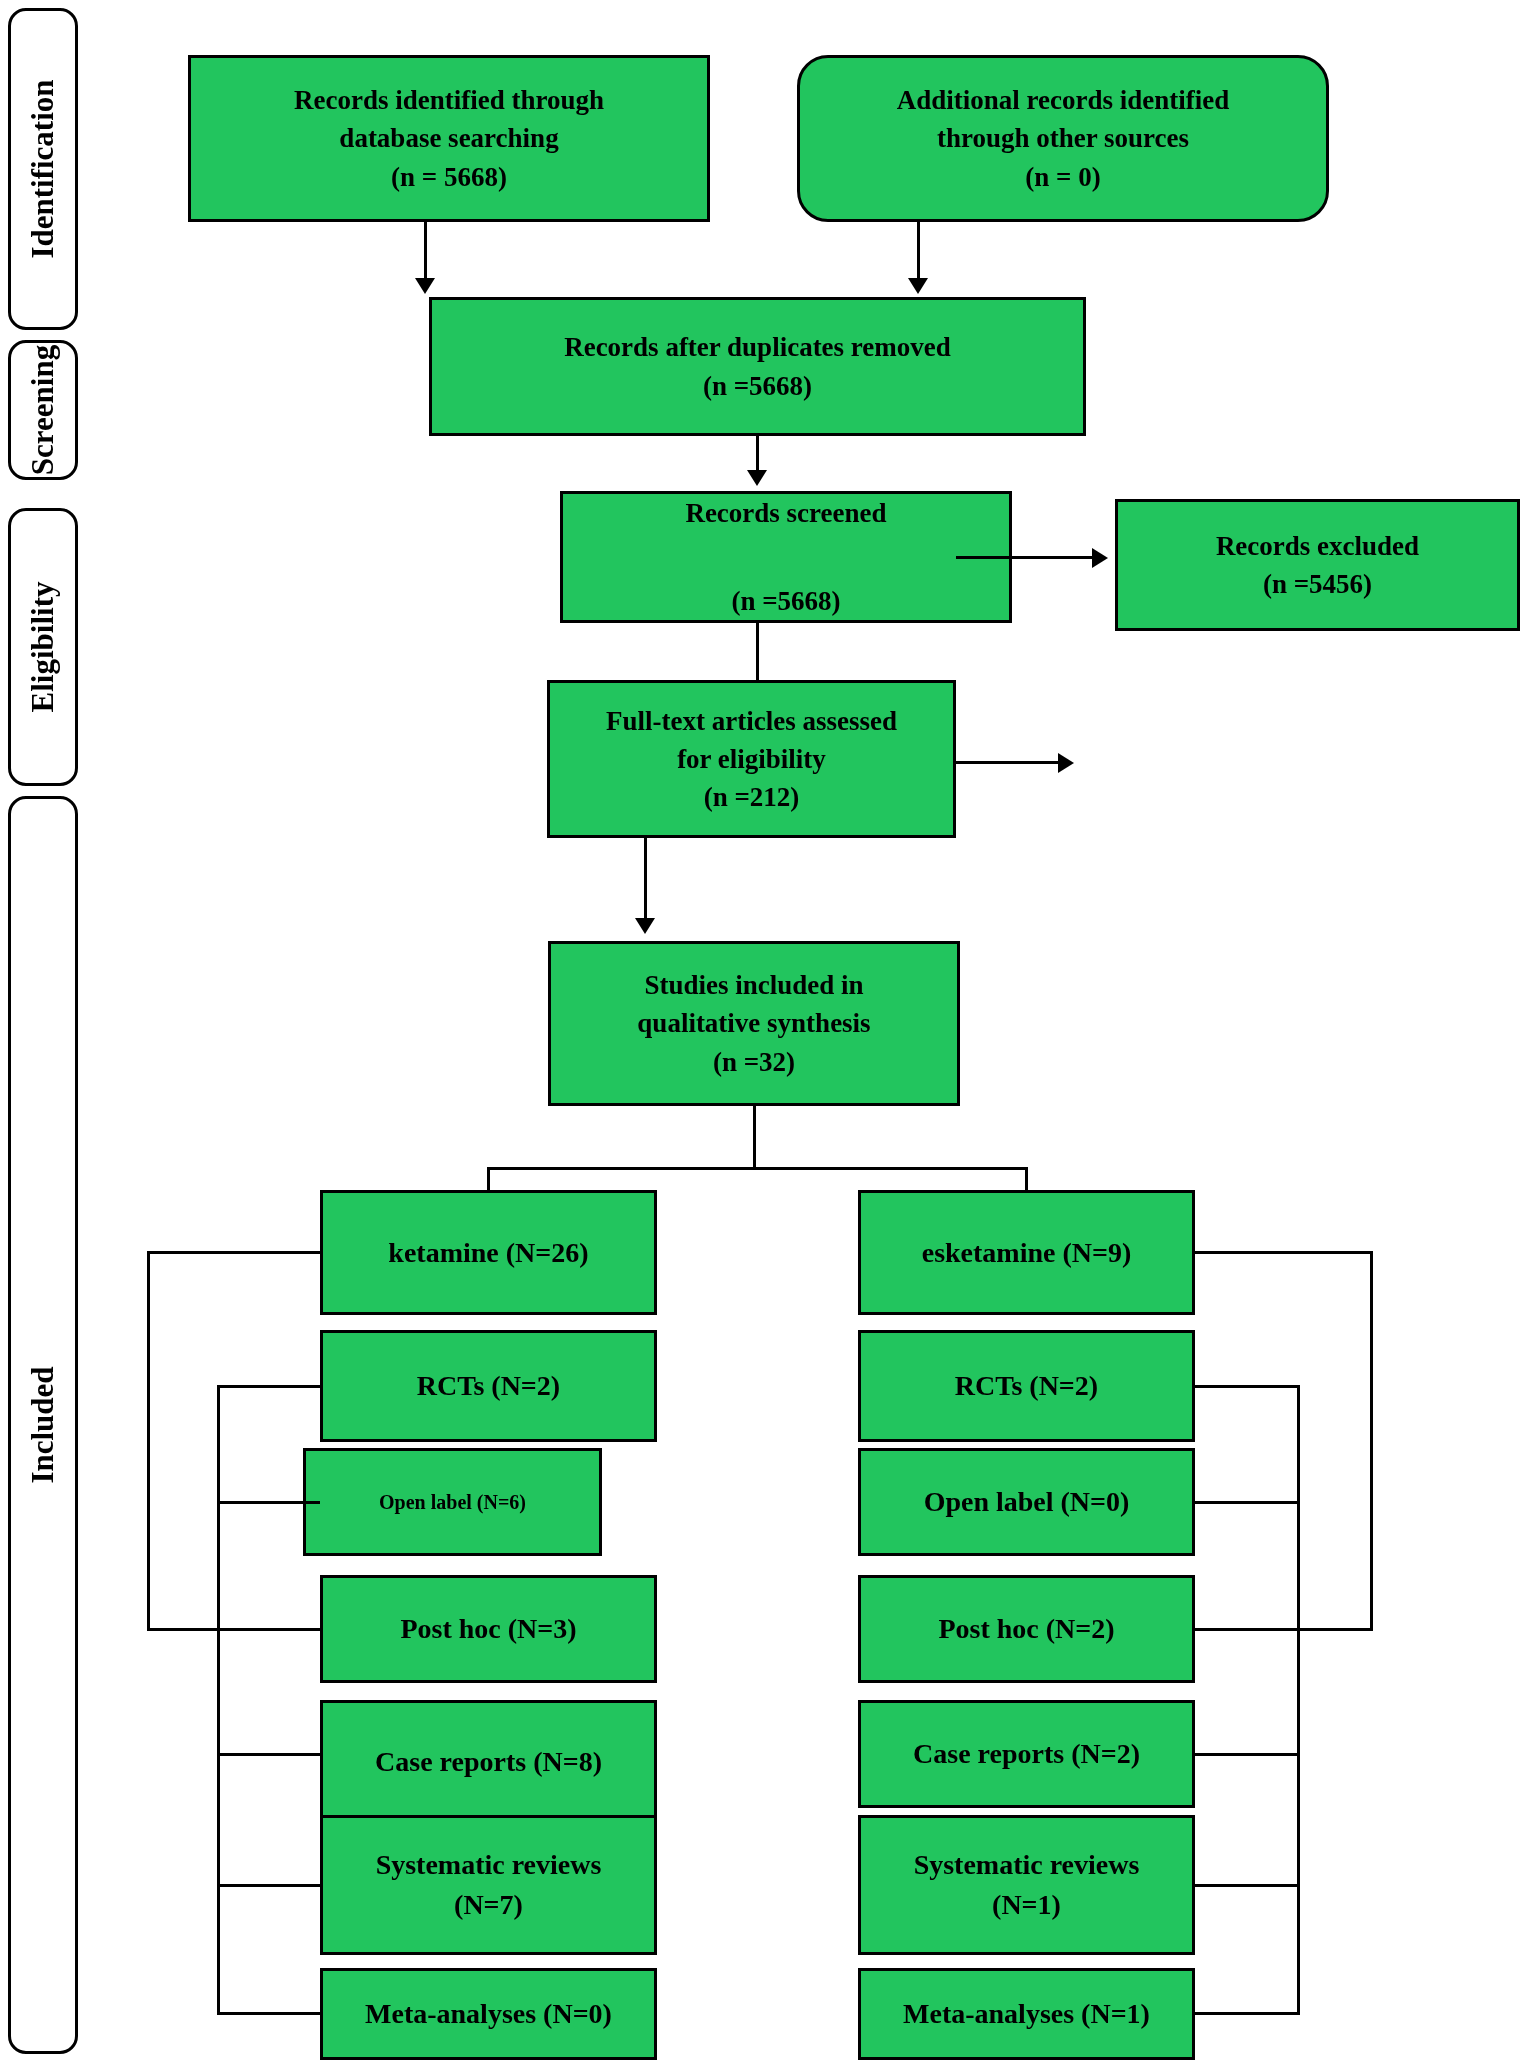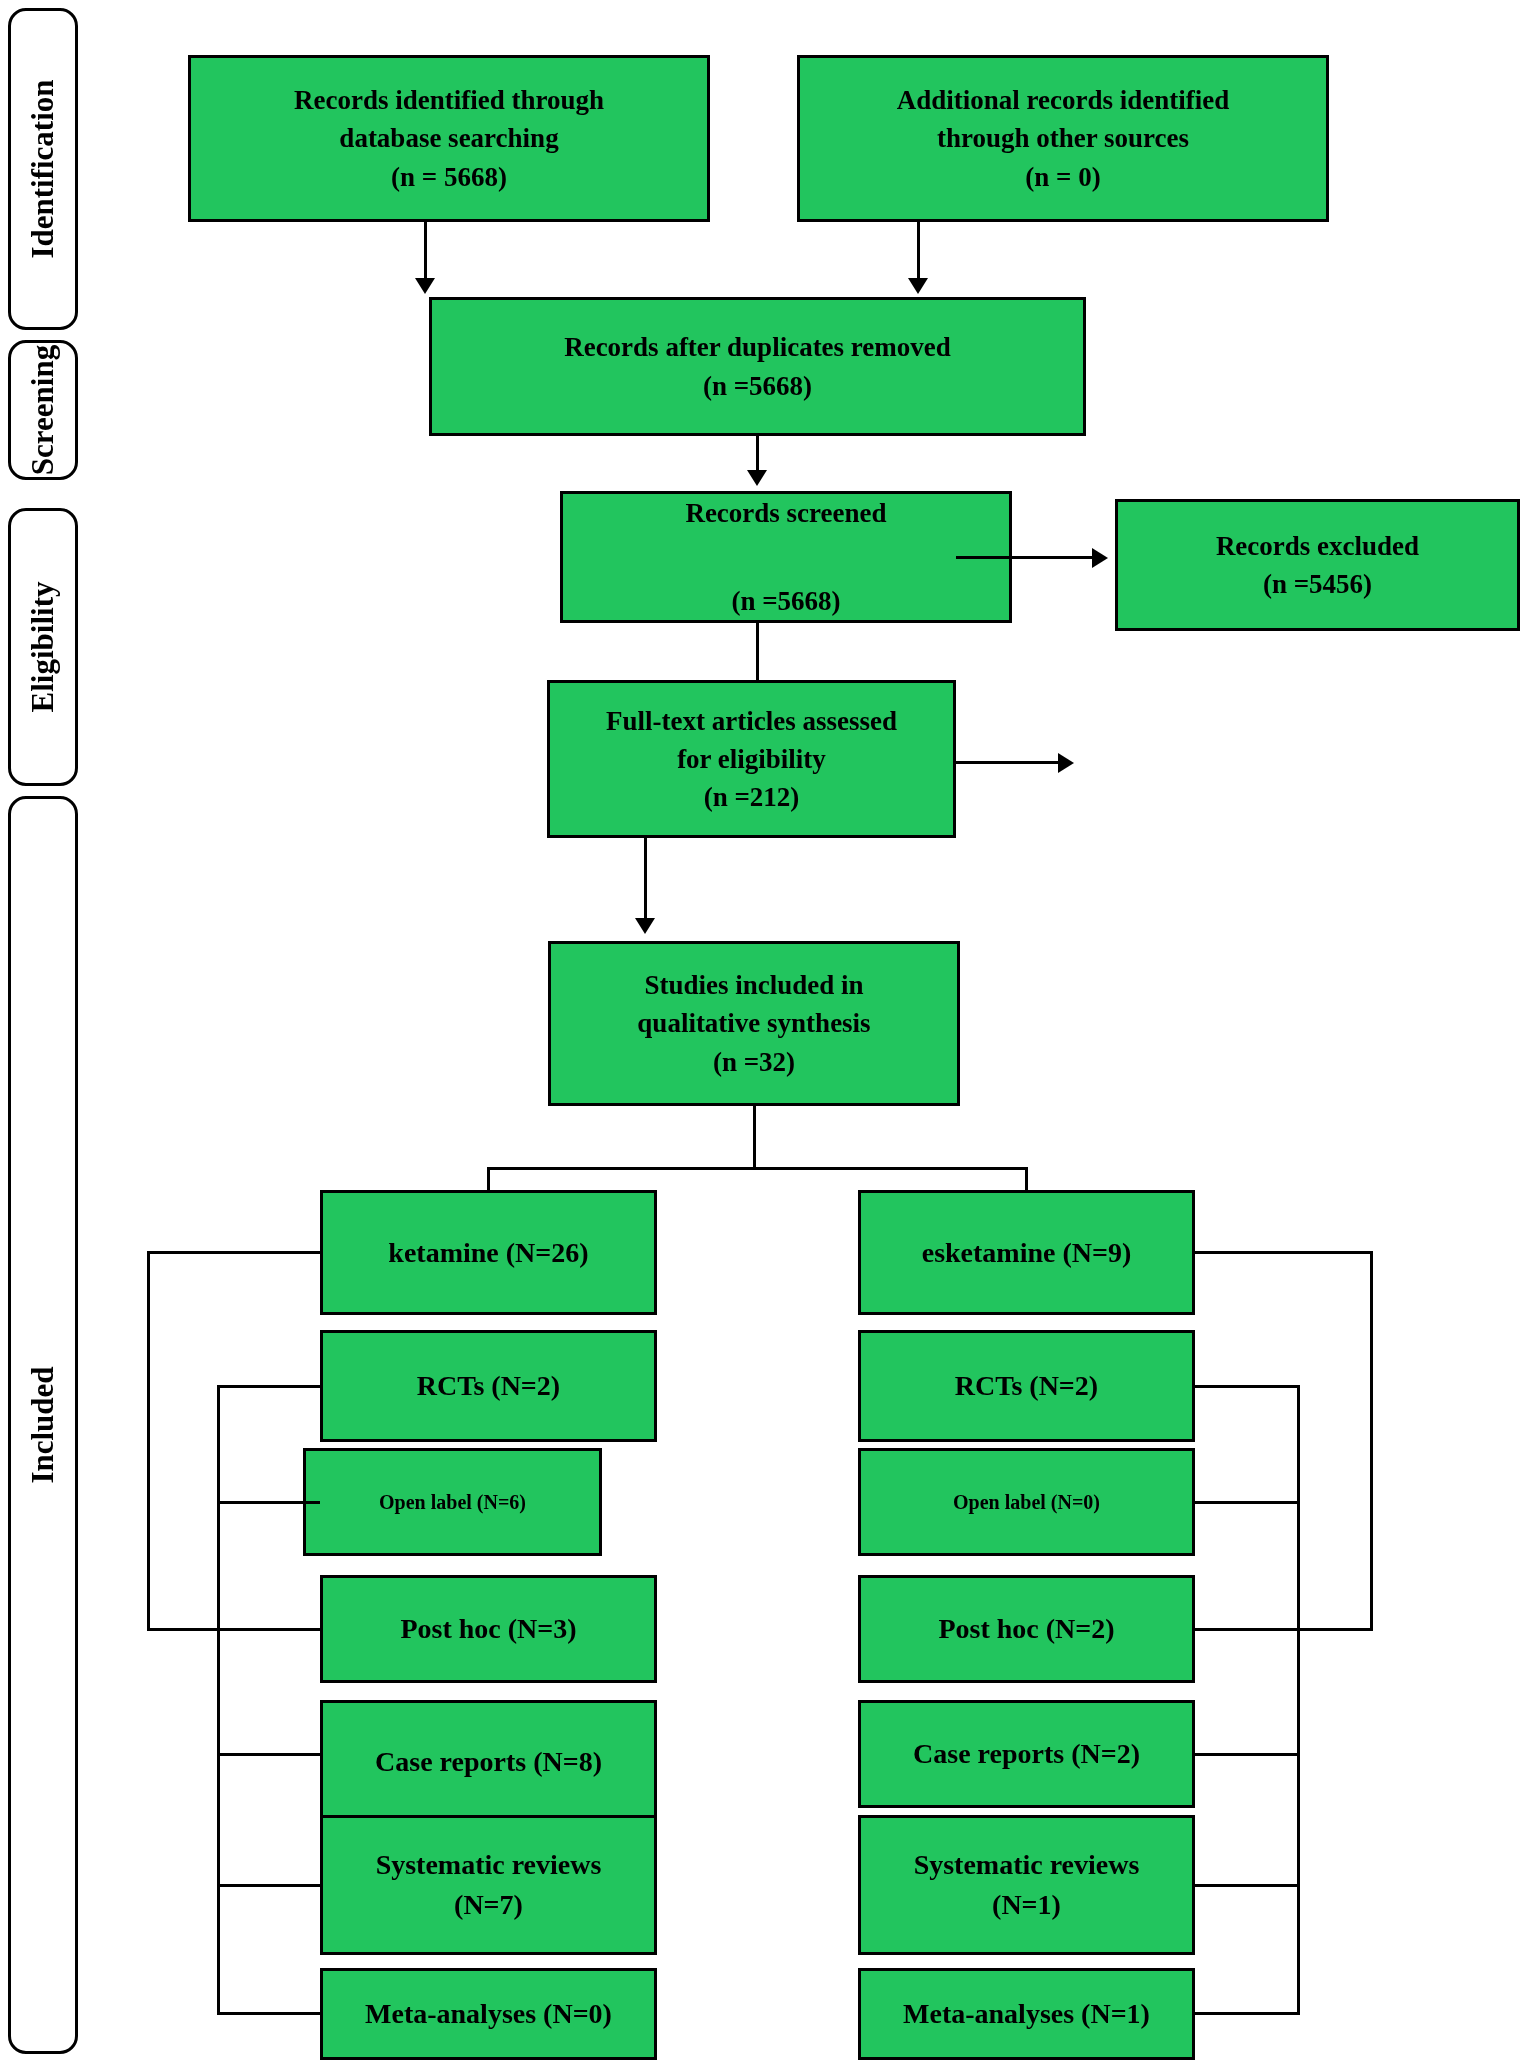--- a/index.html
+++ b/index.html
@@ -65,21 +65,21 @@
   </div>
   <div class="pill" style="top:796px; height:1258px;">
     <span>Included</span>
   </div>
 
   <div class="box" style="left:188px; top:55px; width:522px; height:167px;">
     <span>Records identified through</span>
     <span>database searching</span>
     <span>(n = 5668)</span>
   </div>
-  <div class="box" style="left:797px; top:55px; width:532px; height:167px;">
+  <div class="box" style="left:797px; top:55px; width:532px; height:167px;border-radius:31px;">
     <span>Additional records identified</span>
     <span>through other sources</span>
     <span>(n = 0)</span>
   </div>
 
   <div class="line vline" style="left:424px; top:222px; height:58px;"></div>
   <div class="arrow-down" style="left:415px; top:278px;"></div>
   <div class="line vline" style="left:917px; top:222px; height:58px;"></div>
   <div class="arrow-down" style="left:908px; top:278px;"></div>
 
@@ -149,21 +149,21 @@
     <span>Systematic reviews</span>
     <span>(N=7)</span>
   </div>
   <div class="box" style="left:320px; top:1968px; width:337px; height:92px; font-size:28px;">
     <span>Meta-analyses (N=0)</span>
   </div>
 
   <div class="box" style="left:858px; top:1330px; width:337px; height:112px; font-size:28px;">
     <span>RCTs (N=2)</span>
   </div>
-  <div class="box" style="left:858px; top:1448px; width:337px; height:108px; font-size:20px;">
+  <div class="box" style="left:858px; top:1448px; width:337px; height:108px; font-size:28px;">
     <span>Open label (N=0)</span>
   </div>
   <div class="box" style="left:858px; top:1575px; width:337px; height:108px; font-size:28px;">
     <span>Post hoc (N=2)</span>
   </div>
   <div class="box" style="left:858px; top:1700px; width:337px; height:108px; font-size:28px;align-items:center;">
     <span>Case reports (N=2)</span>
   </div>
   <div class="box" style="left:858px; top:1815px; width:337px; height:140px; font-size:28px;">
     <span>Systematic reviews</span>

